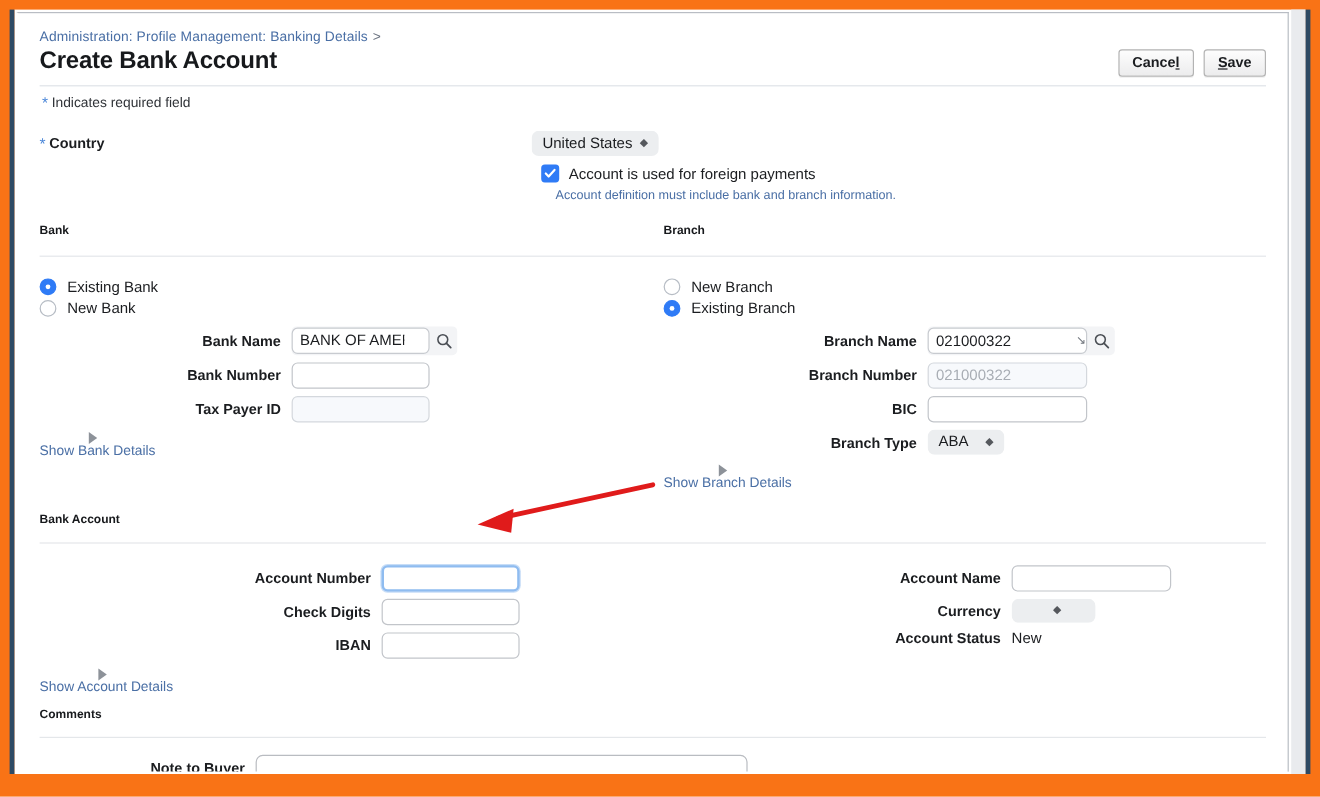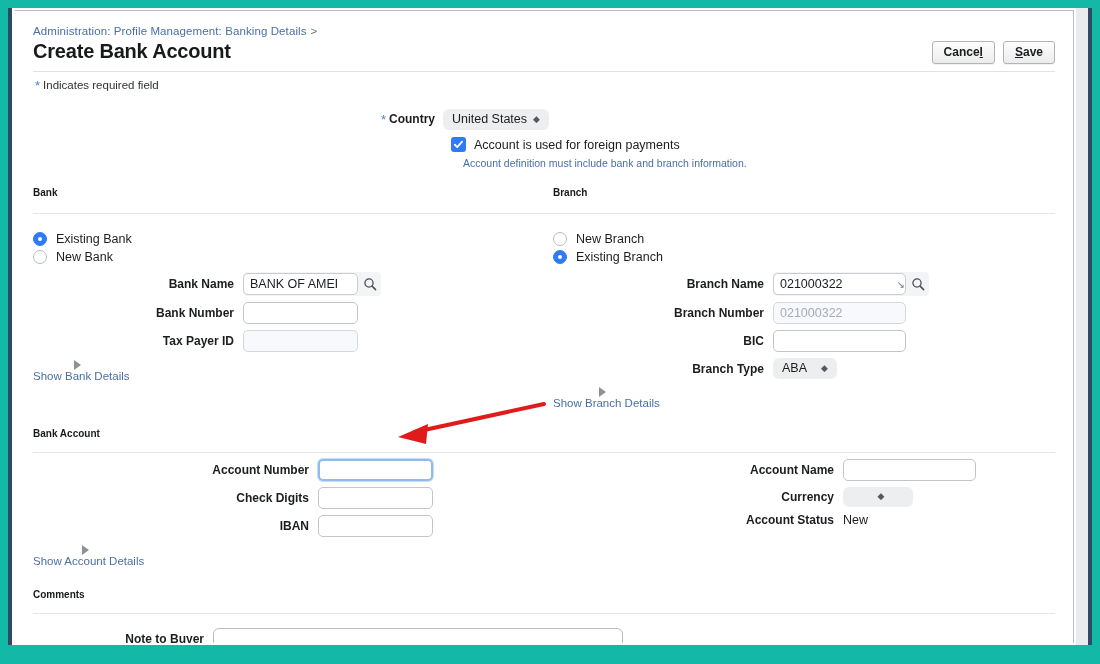--- a/index.html
+++ b/index.html
@@ -8,21 +8,21 @@
     width: 1100px; height: 664px;
     background: #ffffff;
     font-family: "Liberation Sans", sans-serif;
     overflow: hidden;
   }
 
   #page {
     position: relative;
     width: 1100px;
     height: 664px;
-    background: #14b8a6;
+    background: #f97316;
   }
 
   
   .rail {
     position: absolute;
     top: 8px;
     width: 4px;
     height: 637px;
     background: #2e4a64;
   }
@@ -110,21 +110,21 @@
   .req-star { color: #4a86d8; font-size: 13px; vertical-align: -1px; margin-right: 3px; }
 
   
   .country-row {
     margin-top: 16px;
     display: flex;
     align-items: center;
   }
   .country-label {
     width: 410px;
-    text-align: right;
+    text-align: left;
     font-size: 12px;
     font-weight: bold;
     color: #1b1d20;
     padding-right: 8px;
   }
   .country-label .req-star { font-weight: normal; }
 
   .select-pill {
     display: inline-flex;
     align-items: center;
@@ -466,21 +466,21 @@
             <span class="show-label">Show Branch Details</span>
           </div>
         </div>
       </div>
 
       <div class="sec-heads" style="margin-top:26px; height:20px;">
         <div class="sec-title" style="left:0px;">Bank Account</div>
       </div>
       <hr class="sec-rule">
 
-      <div class="cols" style="height:118px; margin-top:6px;text-decoration:underline;">
+      <div class="cols" style="height:118px; margin-top:18px;text-decoration:underline;">
         <div class="col" style="left:0px; width:520px;">
           <div class="field-row">
             <div class="f-label lw-acct">Account Number</div>
             <input class="tinput w115 focused" autofocus="" value="" style="">
           </div>
           <div class="field-row">
             <div class="f-label lw-acct">Check Digits</div>
             <input class="tinput w115" value="" style="">
           </div>
           <div class="field-row">
@@ -505,21 +505,21 @@
               <span class="chev">◆</span>
             </div>
           </div>
           <div class="field-row">
             <div class="f-label lw-acctr">Account Status</div>
             <span class="static-val">New</span>
           </div>
         </div>
       </div>
 
-      <div class="sec-heads" style="margin-top:12px; height:20px;">
+      <div class="sec-heads" style="margin-top:1px; height:20px;">
         <div class="sec-title" style="left:0px;">Comments</div>
       </div>
       <hr class="sec-rule">
 
       <div class="field-row" style="align-items:flex-start; margin-top:14px;">
         <div class="f-label lw-note" style="padding-top:4px;">Note to Buyer</div>
         <textarea class="ta" style=""></textarea>
       </div>
 
     </div>

